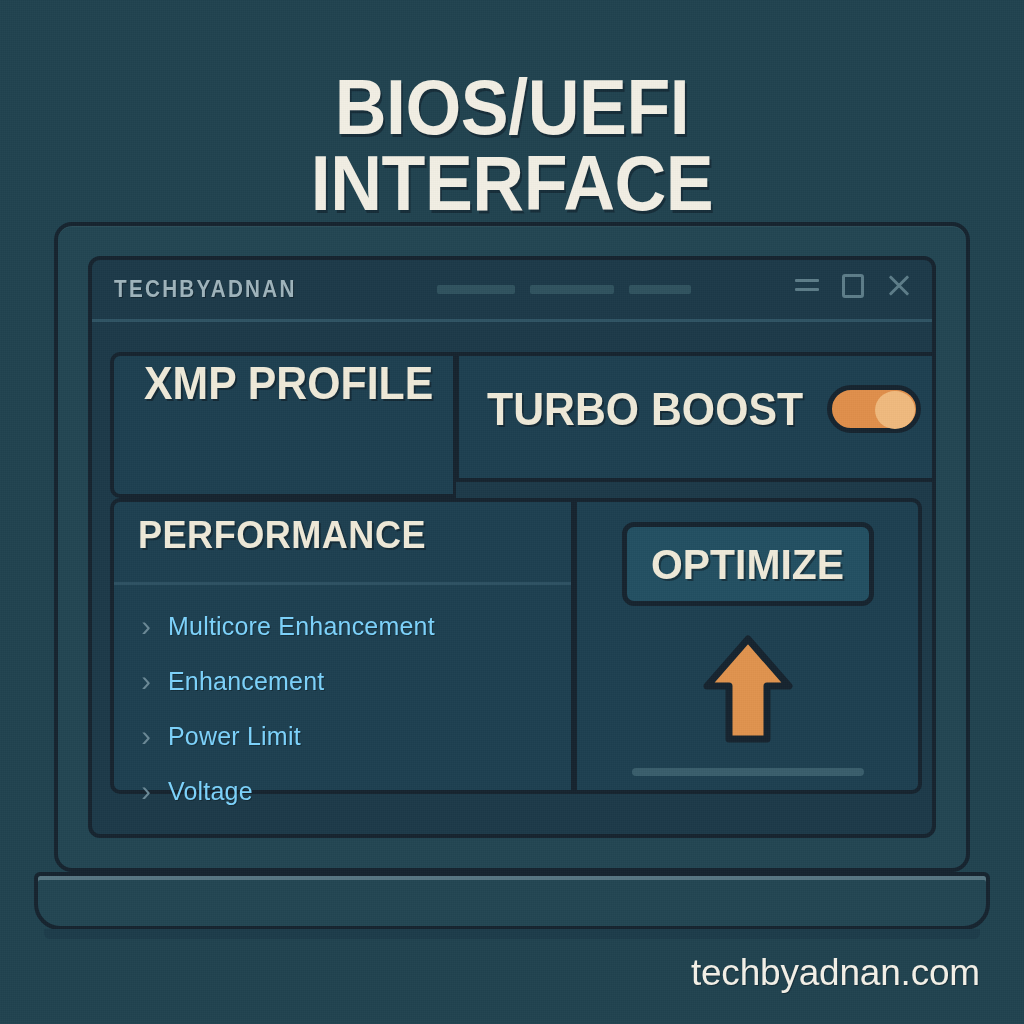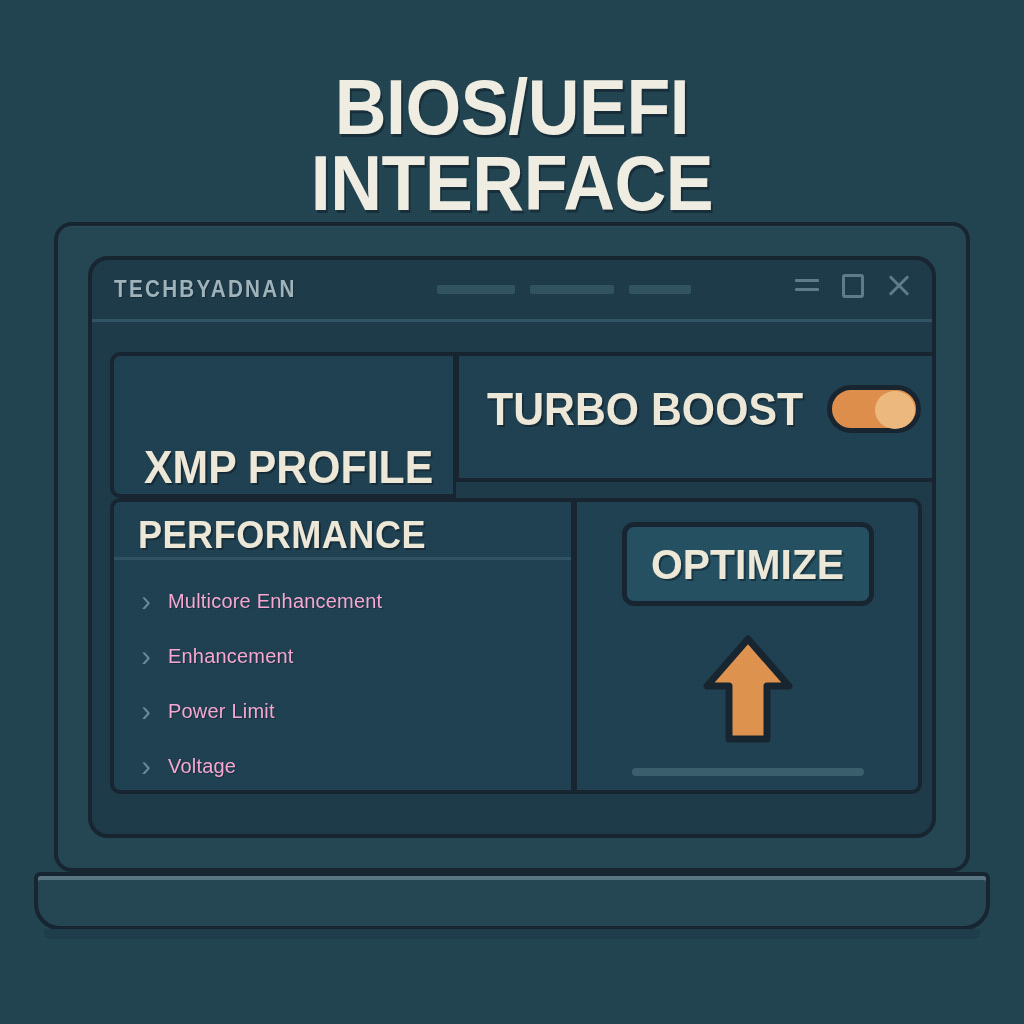--- a/index.html
+++ b/index.html
@@ -65,21 +65,21 @@
     box-shadow: inset 0 1px 0 rgba(255,255,255,0.05);
   }
   .screen {
     position: absolute;
     left: 30px;
     top: 30px;
     width: 848px;
     height: 582px;
     background: #1d3a49;
     border: 4px solid #16242f;
-    border-radius: 20px;
+    border-radius: 12px;
     box-sizing: border-box;
     overflow: hidden;
   }
 
   
   .titlebar {
     position: absolute;
     left: 0; top: 0;
     width: 100%;
     height: 62px;
@@ -163,21 +163,21 @@
     background: #1e4051;
     border: 4px solid #16242f;
     border-radius: 10px;
     box-sizing: border-box;
     position: relative;
   }
   .panel-xmp {
     width: 346px;
     height: 146px;
     display: flex;
-    align-items: flex-end;
+    align-items: flex-start;
     border-right-width: 3px;
     border-top-right-radius: 0;
     border-bottom-right-radius: 0;
   }
   .panel-turbo {
     flex: 1;
     height: 130px;
     display: flex;
     align-items: center;
     justify-content: space-between;
@@ -231,21 +231,21 @@
   }
   .panel-perf {
     width: 464px;
     border-right-width: 3px;
     border-top-right-radius: 0;
     border-bottom-right-radius: 0;
     display: flex;
     flex-direction: column;
   }
   .perf-header {
-    padding: 12px 0 0 24px;
+    padding: 12px 0 25px 24px;
     border-bottom: 3px solid #2e5263;
   }
   .perf-title {
     color: #EFEAD9;
     font-weight: bold;
     font-size: 38px;
     letter-spacing: 0.5px;
     transform: scaleX(0.95);
     transform-origin: left center;
     display: inline-block;
@@ -263,22 +263,22 @@
   }
   .chev {
     color: #6B8996;
     font-size: 29px;
     font-weight: normal;
     line-height: 1;
     width: 16px;
     text-align: center;
   }
   .perf-item-label {
-    color: #f9a8d4;
-    font-size: 20px;
+    color: #7dd3fc;
+    font-size: 25px;
     letter-spacing: 0.2px;
     text-shadow: 1px 1px 0 rgba(12,24,32,0.45);
   }
 
   .panel-opt {
     flex: 1;
     border-left-width: 3px;
     border-top-left-radius: 0;
     border-bottom-left-radius: 0;
     display: flex;
@@ -441,14 +441,15 @@
         </div>
 
       </div>
 
     </div>
   </div>
 
   <div class="laptop-base"></div>
   <div class="base-shadow"></div>
 
+  <div class="footer">techbyadnan.com</div>
 
 </div>
 
 </body></html>

